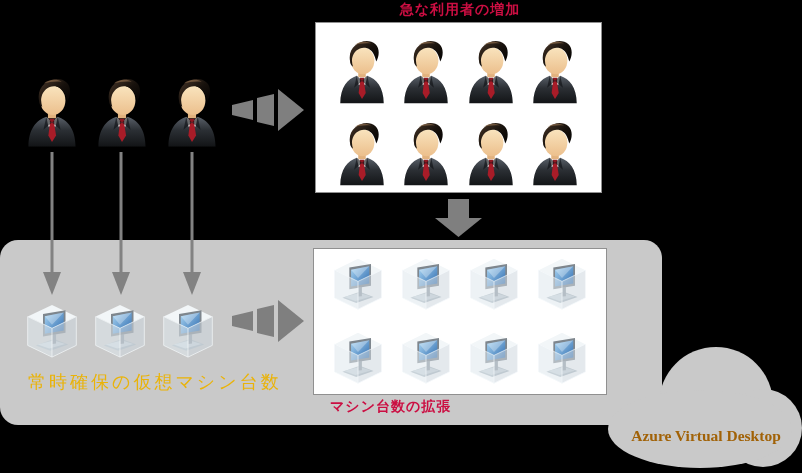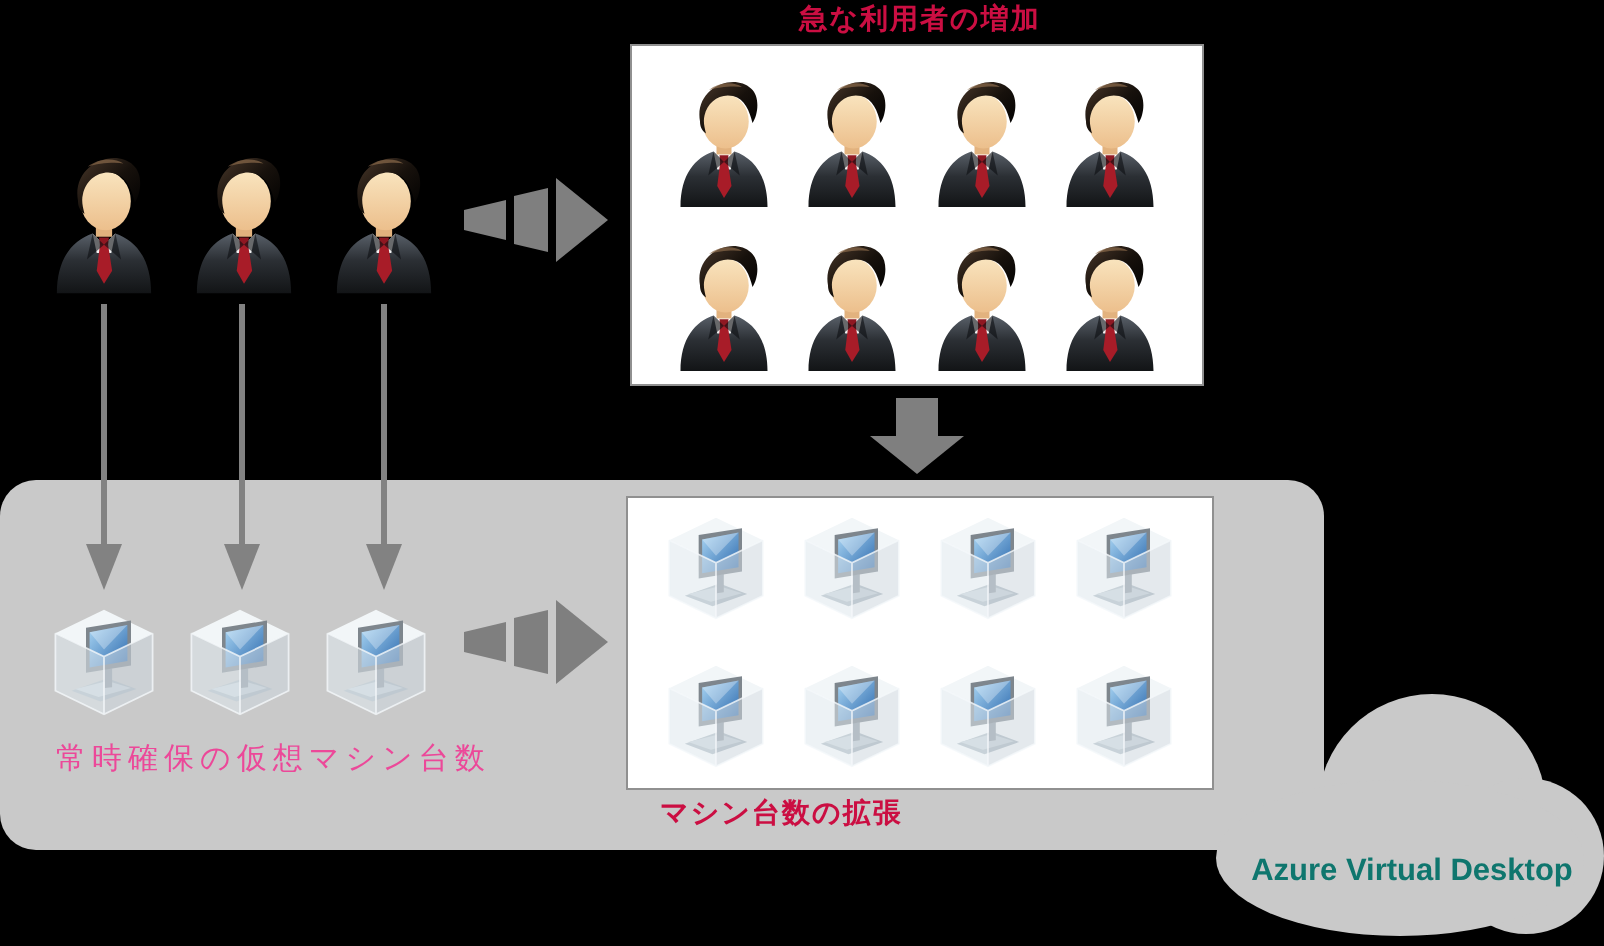--- a/index.html
+++ b/index.html
@@ -1,26 +1,26 @@
 <!DOCTYPE html>
 <html><head>
 <meta charset="utf-8">
 <style>
   html,body{margin:0;padding:0;background:#000;}
   #stage{position:relative;width:802px;height:473px;background:#000;overflow:hidden;
-         font-family:Liberation Sans, sans-serif;}
+         font-family:Liberation Serif, serif;}
   .abs{position:absolute;}
   svg{display:block;}
   
   .title-top{left:350px;top:1px;width:220px;text-align:center;font-size:14px;font-weight:bold;
              color:#cb0e42;letter-spacing:1px;}
   .label-expansion{left:330px;top:398px;width:260px;text-align:left;font-size:14px;font-weight:bold;
              color:#cb0e42;letter-spacing:1px;}
-  .label-reserved{left:28px;top:370px;font-size:15px;color:#ec4899;letter-spacing:3px;}
-  .label-brand{left:618px;top:427px;width:176px;text-align:center;font-size:15.5px;font-weight:600;color:#0f766e;}
+  .label-reserved{left:28px;top:370px;font-size:18px;color:#eab308;letter-spacing:3px;}
+  .label-brand{left:618px;top:427px;width:176px;text-align:center;font-size:15.5px;font-weight:600;color:#a16207;}
   
   .panel{background:#fff;border:1px solid #909090;box-sizing:border-box;}
   .panel-users{left:315px;top:22px;width:287px;height:171px;
       display:grid;grid-template-columns:repeat(4,1fr);justify-items:center;
       padding:12px 14px 0 14px;row-gap:6px;}
   .panel-users svg{width:48px;height:71px;}
   .panel-vms{left:313px;top:248px;width:294px;height:147px;
       display:grid;grid-template-columns:repeat(4,1fr);justify-items:center;
       padding:5px 10px 0 10px;row-gap:8px;}
   .panel-vms svg{width:52px;height:60px;}

